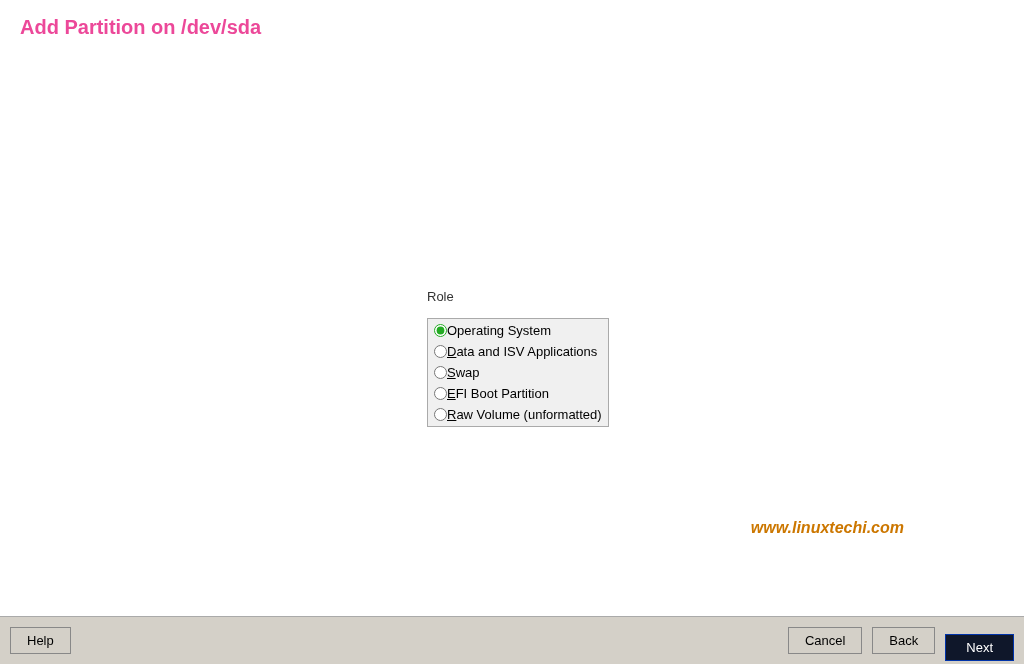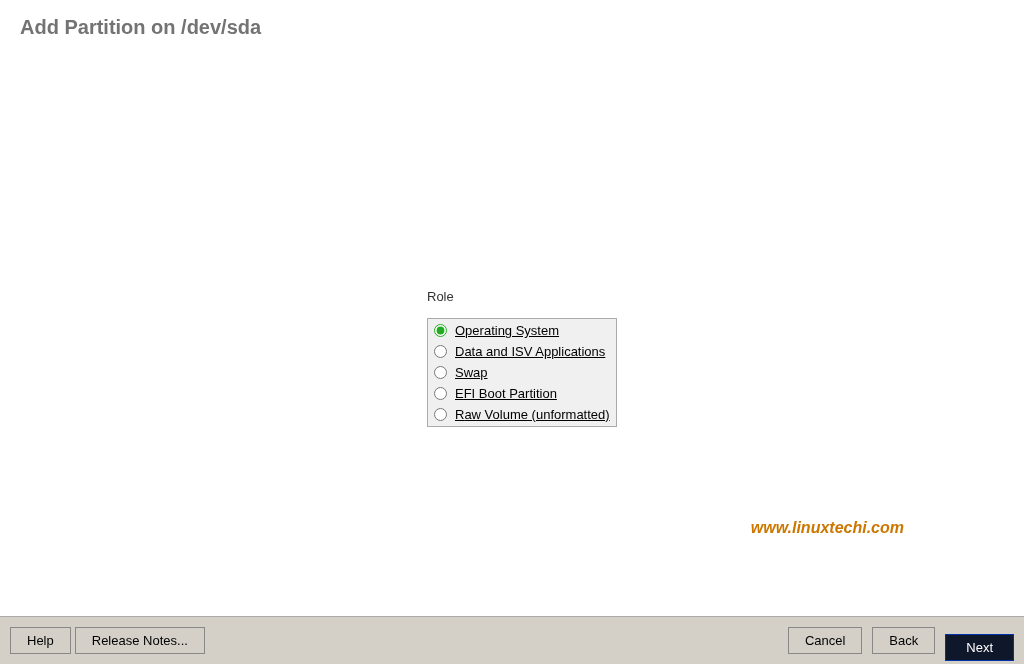--- a/index.html
+++ b/index.html
@@ -16,21 +16,21 @@
       font-size: 14px;
       color: #000000;
       overflow: hidden;
       position: relative;
     }
 
     #page-title {
       padding: 16px 20px 10px 20px;
       font-size: 20px;
       font-weight: bold;
-      color: #737373;
+      color: #ec4899;
     }
 
     #main-content {
       position: relative;
       width: 100%;
       height: calc(664px - 48px - 48px);
     }
 
     #role-section {
       position: absolute;
@@ -49,23 +49,22 @@
       flex-direction: column;
       gap: 6px;
       padding: 4px 6px;
       border: 1px solid #aaa;
       background: #f0f0f0;
     }
 
     .radio-option {
       display: flex;
       align-items: center;
-      gap: 8px;
+      gap: 0;
       cursor: pointer;
-      text-decoration: underline;
     }
 
     .radio-option input[type="radio"] {
       margin: 0;
       cursor: pointer;
       accent-color: #22aa22;
     }
 
     .radio-option label {
       cursor: pointer;
@@ -170,20 +169,19 @@
     </div>
   </div>
 
   <div id="watermark">www.linuxtechi.com</div>
 
 </div>
 
 <div id="footer">
   <div id="footer-left">
     <button class="footer-btn">Help</button>
-    <button class="footer-btn">Release Notes...</button>
   </div>
   <div id="footer-right">
     <button class="footer-btn">Cancel</button>
     <button class="footer-btn">Back</button>
     <button class="footer-btn-primary">Next</button>
   </div>
 </div>
 
 </body></html>

